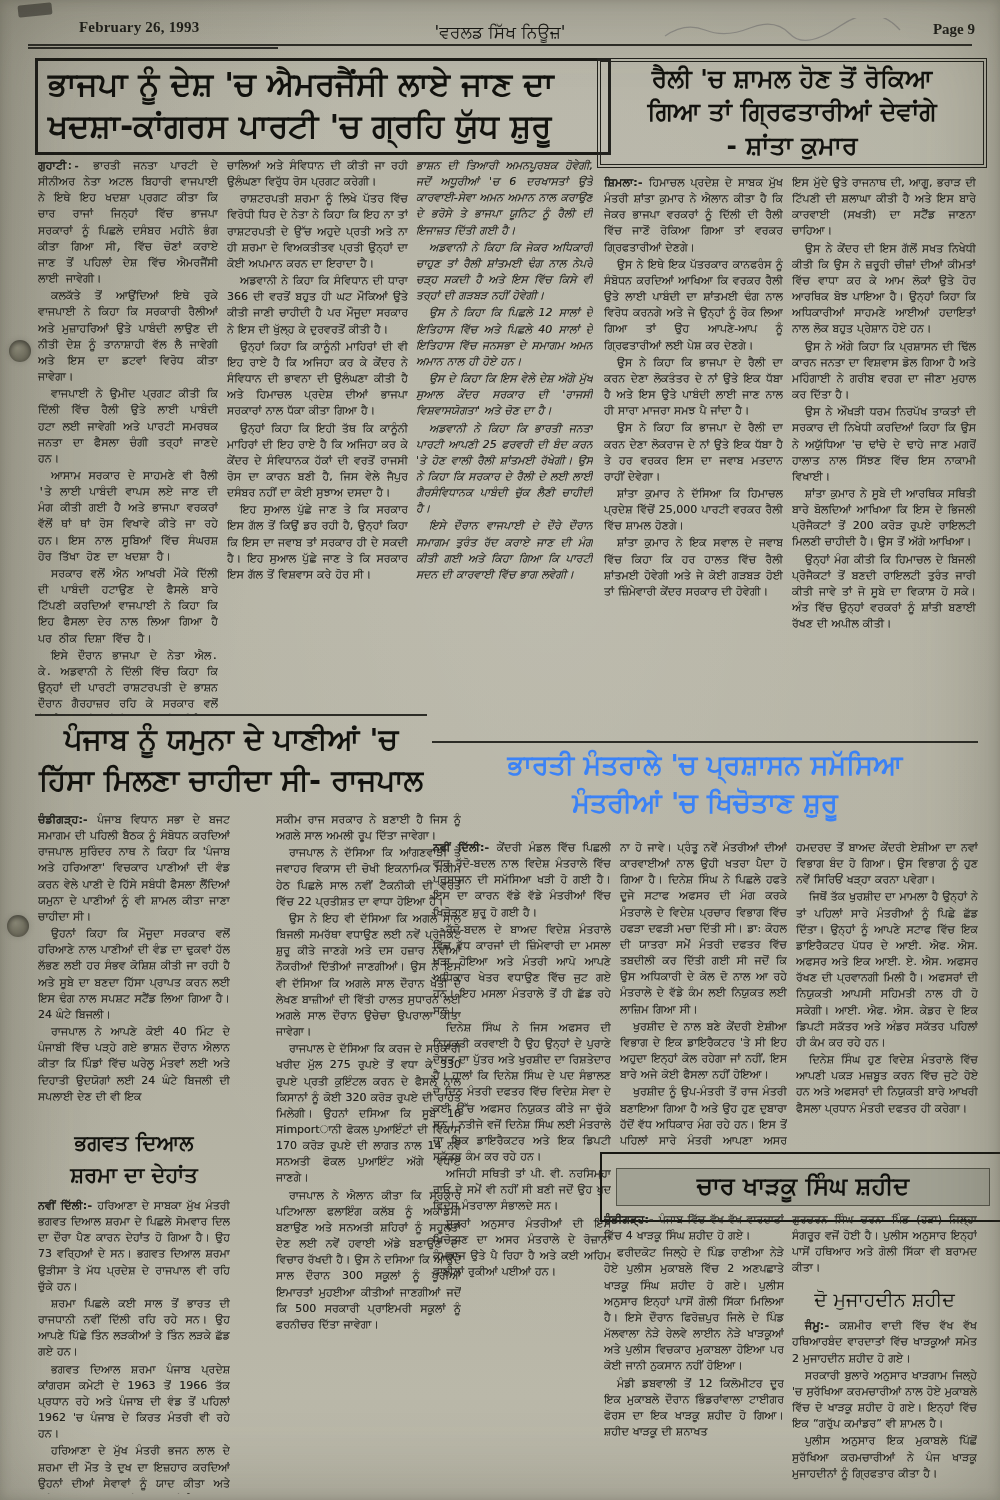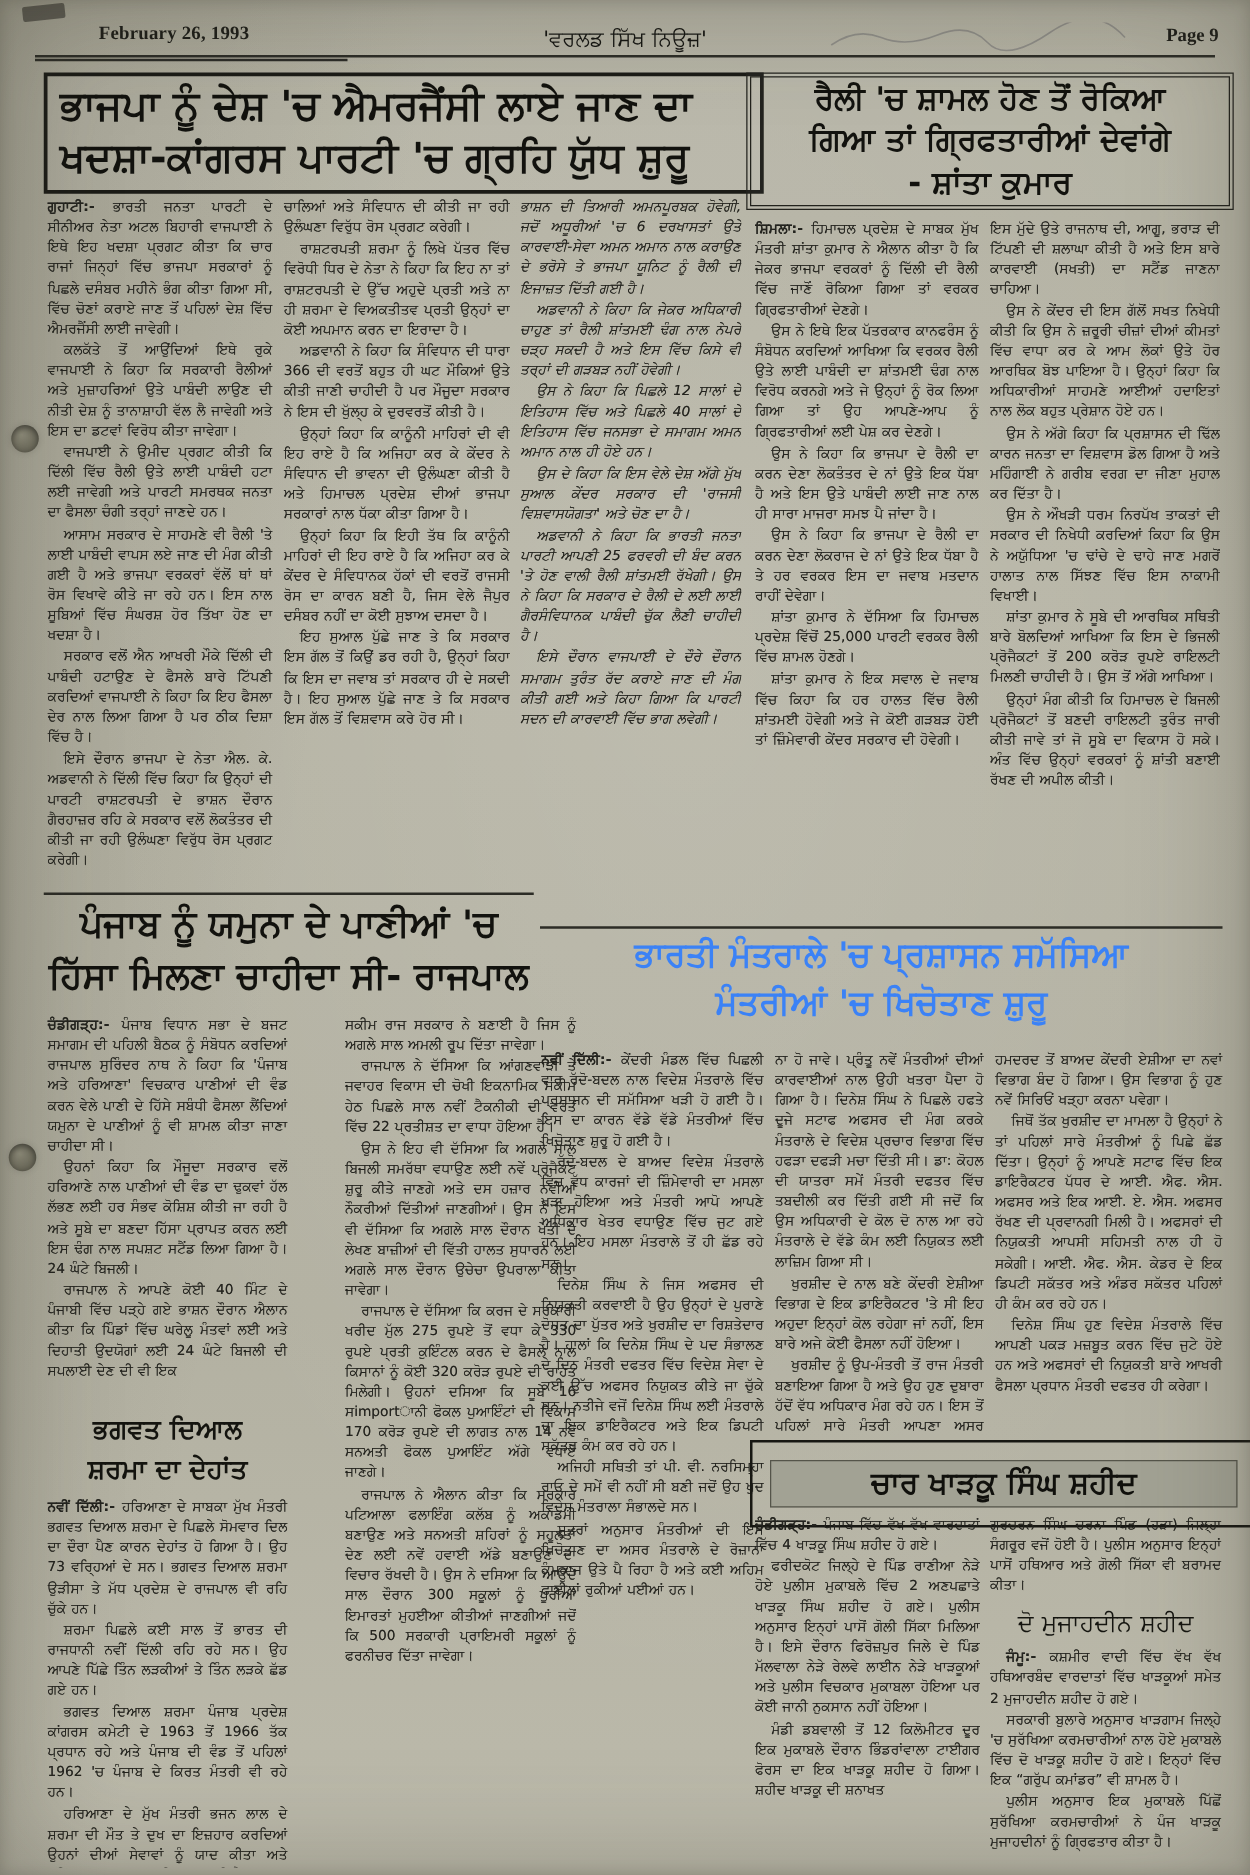--- a/index.html
+++ b/index.html
@@ -64,21 +64,21 @@
 <div class="rule thin" style="left:28px;top:47px;width:250px;"></div>
 
 <svg class="handwrite" style="left:660px;top:18px;" width="250" height="26" viewBox="0 0 250 26">
   <path d="M5 18 q 20 -14 40 -6 t 45 -2 t 40 6 t 50 -8 t 60 4" fill="none" stroke="#4a4a55" stroke-width="1.3"></path>
 </svg>
 
 <div class="hboxA">
   <div>ਭਾਜਪਾ ਨੂੰ ਦੇਸ਼ 'ਚ ਐਮਰਜੈਂਸੀ ਲਾਏ ਜਾਣ ਦਾ</div>
   <div>ਖਦਸ਼ਾ-ਕਾਂਗਰਸ ਪਾਰਟੀ 'ਚ ਗ੍ਰਹਿ ਯੁੱਧ ਸ਼ੁਰੂ</div>
 </div>
-<div class="col" style="left:38px;top:158px;width:180px;height:556px;">
+<div class="col" style="left:38px;top:158px;width:180px;height:556px;font-family:Liberation Mono, monospace;">
     <p class="para"><b>ਗੁਹਾਟੀ:- </b>ਭਾਰਤੀ ਜਨਤਾ ਪਾਰਟੀ ਦੇ ਸੀਨੀਅਰ ਨੇਤਾ ਅਟਲ ਬਿਹਾਰੀ ਵਾਜਪਾਈ ਨੇ ਇਥੇ ਇਹ ਖਦਸ਼ਾ ਪ੍ਰਗਟ ਕੀਤਾ ਕਿ ਚਾਰ ਰਾਜਾਂ ਜਿਨ੍ਹਾਂ ਵਿੱਚ ਭਾਜਪਾ ਸਰਕਾਰਾਂ ਨੂੰ ਪਿਛਲੇ ਦਸੰਬਰ ਮਹੀਨੇ ਭੰਗ ਕੀਤਾ ਗਿਆ ਸੀ, ਵਿੱਚ ਚੋਣਾਂ ਕਰਾਏ ਜਾਣ ਤੋਂ ਪਹਿਲਾਂ ਦੇਸ਼ ਵਿੱਚ ਐਮਰਜੈਂਸੀ ਲਾਈ ਜਾਵੇਗੀ।</p>
     <p class="para">ਕਲਕੱਤੇ ਤੋਂ ਆਉਂਦਿਆਂ ਇਥੇ ਰੁਕੇ ਵਾਜਪਾਈ ਨੇ ਕਿਹਾ ਕਿ ਸਰਕਾਰੀ ਰੈਲੀਆਂ ਅਤੇ ਮੁਜ਼ਾਹਰਿਆਂ ਉਤੇ ਪਾਬੰਦੀ ਲਾਉਣ ਦੀ ਨੀਤੀ ਦੇਸ਼ ਨੂੰ ਤਾਨਾਸ਼ਾਹੀ ਵੱਲ ਲੈ ਜਾਵੇਗੀ ਅਤੇ ਇਸ ਦਾ ਡਟਵਾਂ ਵਿਰੋਧ ਕੀਤਾ ਜਾਵੇਗਾ।</p>
     <p class="para">ਵਾਜਪਾਈ ਨੇ ਉਮੀਦ ਪ੍ਰਗਟ ਕੀਤੀ ਕਿ ਦਿੱਲੀ ਵਿੱਚ ਰੈਲੀ ਉਤੇ ਲਾਈ ਪਾਬੰਦੀ ਹਟਾ ਲਈ ਜਾਵੇਗੀ ਅਤੇ ਪਾਰਟੀ ਸਮਰਥਕ ਜਨਤਾ ਦਾ ਫੈਸਲਾ ਚੰਗੀ ਤਰ੍ਹਾਂ ਜਾਣਦੇ ਹਨ।</p>
     <p class="para">ਆਸਾਮ ਸਰਕਾਰ ਦੇ ਸਾਹਮਣੇ ਵੀ ਰੈਲੀ 'ਤੇ ਲਾਈ ਪਾਬੰਦੀ ਵਾਪਸ ਲਏ ਜਾਣ ਦੀ ਮੰਗ ਕੀਤੀ ਗਈ ਹੈ ਅਤੇ ਭਾਜਪਾ ਵਰਕਰਾਂ ਵੱਲੋਂ ਥਾਂ ਥਾਂ ਰੋਸ ਵਿਖਾਵੇ ਕੀਤੇ ਜਾ ਰਹੇ ਹਨ। ਇਸ ਨਾਲ ਸੂਬਿਆਂ ਵਿੱਚ ਸੰਘਰਸ਼ ਹੋਰ ਤਿੱਖਾ ਹੋਣ ਦਾ ਖਦਸ਼ਾ ਹੈ।</p>
     <p class="para">ਸਰਕਾਰ ਵਲੋਂ ਐਨ ਆਖਰੀ ਮੌਕੇ ਦਿੱਲੀ ਦੀ ਪਾਬੰਦੀ ਹਟਾਉਣ ਦੇ ਫੈਸਲੇ ਬਾਰੇ ਟਿੱਪਣੀ ਕਰਦਿਆਂ ਵਾਜਪਾਈ ਨੇ ਕਿਹਾ ਕਿ ਇਹ ਫੈਸਲਾ ਦੇਰ ਨਾਲ ਲਿਆ ਗਿਆ ਹੈ ਪਰ ਠੀਕ ਦਿਸ਼ਾ ਵਿੱਚ ਹੈ।</p>
     <p class="para">ਇਸੇ ਦੌਰਾਨ ਭਾਜਪਾ ਦੇ ਨੇਤਾ ਐਲ. ਕੇ. ਅਡਵਾਨੀ ਨੇ ਦਿੱਲੀ ਵਿੱਚ ਕਿਹਾ ਕਿ ਉਨ੍ਹਾਂ ਦੀ ਪਾਰਟੀ ਰਾਸ਼ਟਰਪਤੀ ਦੇ ਭਾਸ਼ਨ ਦੌਰਾਨ ਗੈਰਹਾਜ਼ਰ ਰਹਿ ਕੇ ਸਰਕਾਰ ਵਲੋਂ ਲੋਕਤੰਤਰ ਦੀ ਕੀਤੀ ਜਾ ਰਹੀ ਉਲੰਘਣਾ ਵਿਰੁੱਧ ਰੋਸ ਪ੍ਰਗਟ ਕਰੇਗੀ।</p>
   </div>
 <div class="col" style="left:227px;top:158px;width:181px;height:556px;">
     <p class="para">ਚਾਲਿਆਂ ਅਤੇ ਸੰਵਿਧਾਨ ਦੀ ਕੀਤੀ ਜਾ ਰਹੀ ਉਲੰਘਣਾ ਵਿਰੁੱਧ ਰੋਸ ਪ੍ਰਗਟ ਕਰੇਗੀ।</p>
     <p class="para">ਰਾਸ਼ਟਰਪਤੀ ਸ਼ਰਮਾ ਨੂੰ ਲਿਖੇ ਪੱਤਰ ਵਿੱਚ ਵਿਰੋਧੀ ਧਿਰ ਦੇ ਨੇਤਾ ਨੇ ਕਿਹਾ ਕਿ ਇਹ ਨਾ ਤਾਂ ਰਾਸ਼ਟਰਪਤੀ ਦੇ ਉੱਚ ਅਹੁਦੇ ਪ੍ਰਤੀ ਅਤੇ ਨਾ ਹੀ ਸ਼ਰਮਾ ਦੇ ਵਿਅਕਤੀਤਵ ਪ੍ਰਤੀ ਉਨ੍ਹਾਂ ਦਾ ਕੋਈ ਅਪਮਾਨ ਕਰਨ ਦਾ ਇਰਾਦਾ ਹੈ।</p>

